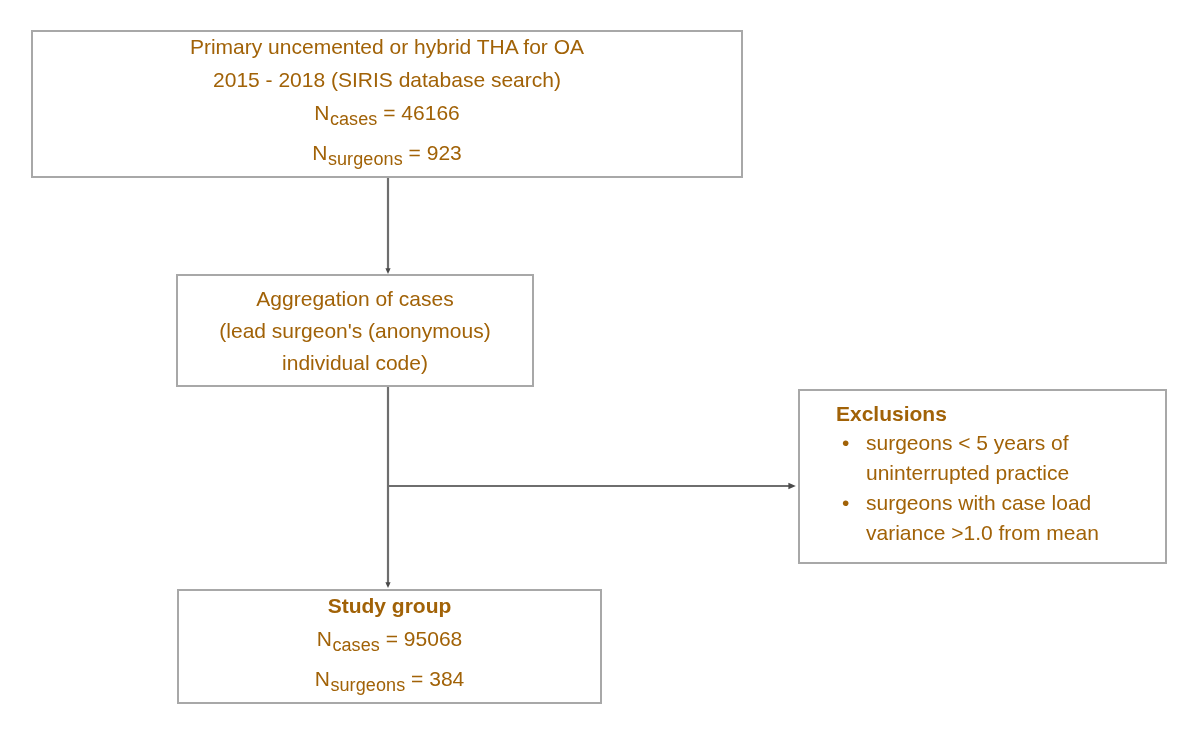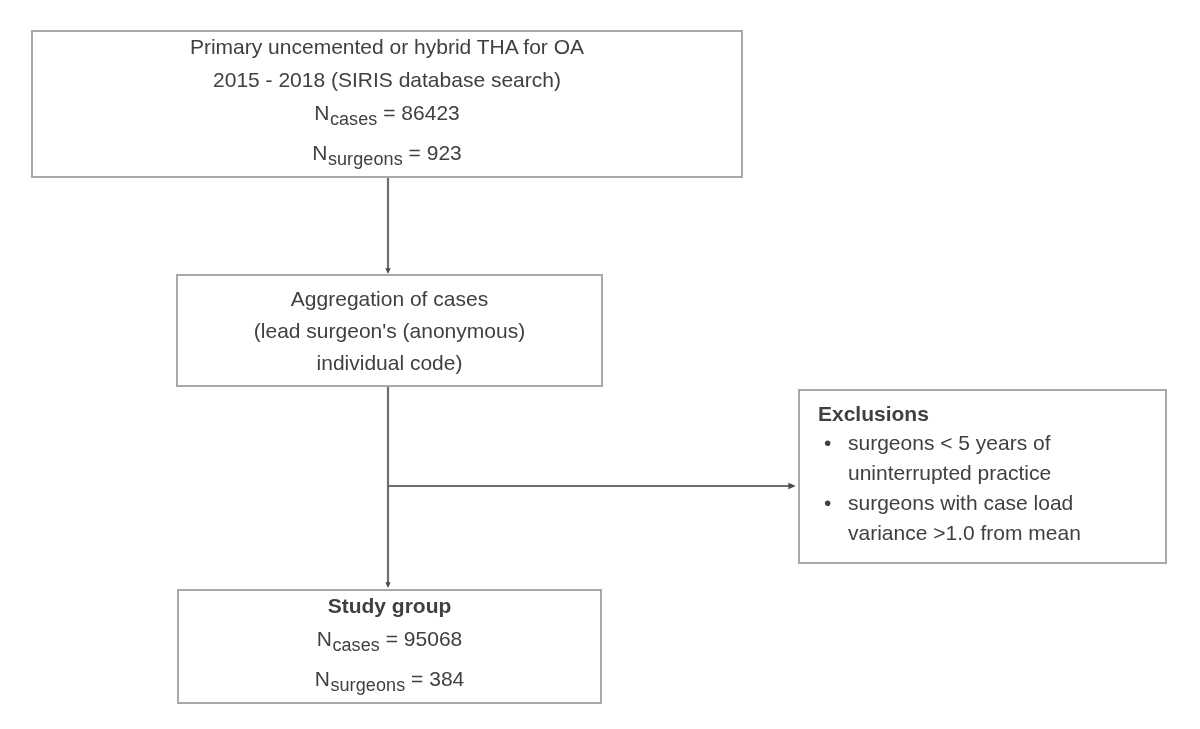--- a/index.html
+++ b/index.html
@@ -27,21 +27,21 @@
     pointer-events: none;
   }
   .node {
     position: absolute;
     box-sizing: border-box;
     background: #ffffff;
     border: 2px solid #a8a8a8;
     display: flex;
     flex-direction: column;
     justify-content: center;
-    color: #404040;
+    color: #a16207;
   }
   .node .line {
     text-align: center;
     font-size: 21px;
     line-height: 30px;
     white-space: nowrap;
   }
   .node .line.bold {
     font-weight: bold;
   }
@@ -65,34 +65,34 @@
     padding: 4px 10px 6px 10px;
   }
   #node-source .line:nth-child(1),
   #node-source .line:nth-child(2) { line-height: 33px; }
   #node-source .stat { line-height: 33px; }
 
   
   #node-aggregation {
     left: 176px;
     top: 274px;
-    width: 427px;
+    width: 358px;
     height: 113px;
     padding: 2px 24px;
   }
   #node-aggregation .line { line-height: 32px; }
 
   
   #node-exclusions {
     left: 798px;
     top: 389px;
     width: 369px;
     height: 175px;
     justify-content: flex-start;
-    padding: 9px 10px 8px 18px;
+    padding: 9px 10px 8px 36px;
   }
   #node-exclusions .excl-title {
     font-size: 21px;
     font-weight: bold;
     line-height: 27px;
     text-align: left;
     margin-bottom: 1px;
   }
   #node-exclusions ul {
     margin: 0;
@@ -150,21 +150,21 @@
     <g>
       <line x1="388" y1="486" x2="792" y2="486" stroke="#6e6e6e" stroke-width="2.2" marker-end="url(#arrow-right)"></line>
     </g>
   </svg>
 
   <div class="node" id="node-source">
     <div class="line">Primary uncemented or hybrid THA for OA</div>
     <div class="line">2015 - 2018 (SIRIS database search)</div>
     <div class="line stat">
       <span class="nvar"><span>N</span><span class="sub">cases</span></span>
-      <span>= 86423</span>
+      <span>= 46166</span>
     </div>
     <div class="line stat">
       <span class="nvar"><span>N</span><span class="sub">surgeons</span></span>
       <span>= 923</span>
     </div>
   </div>
 
   <div class="node" id="node-aggregation">
     <div class="line">Aggregation of cases</div>
     <div class="line">(lead surgeon's (anonymous)</div>

